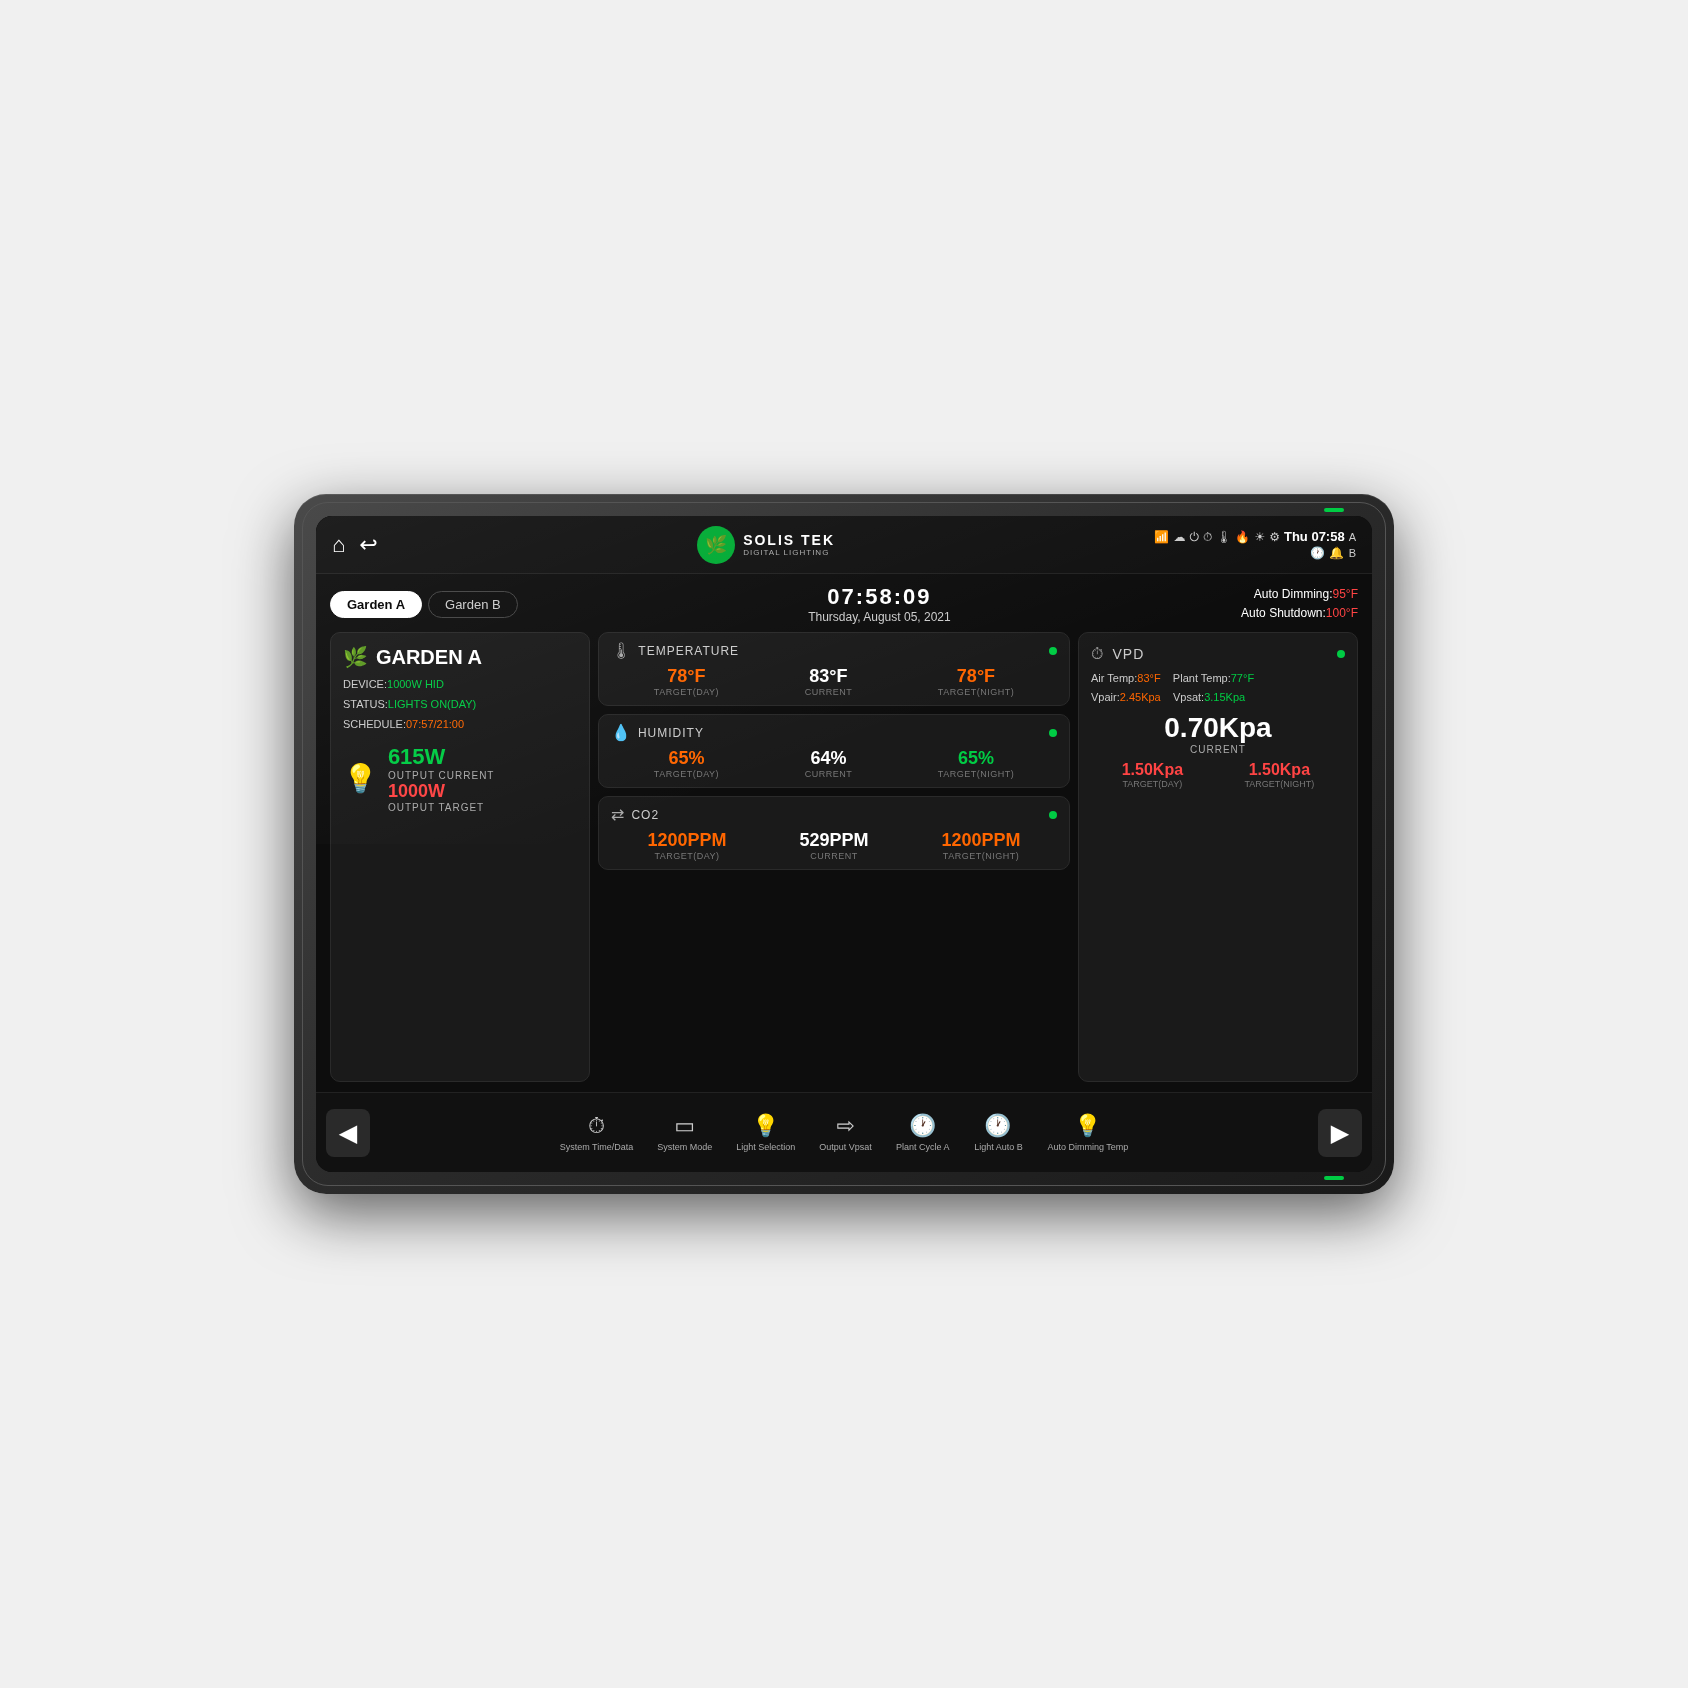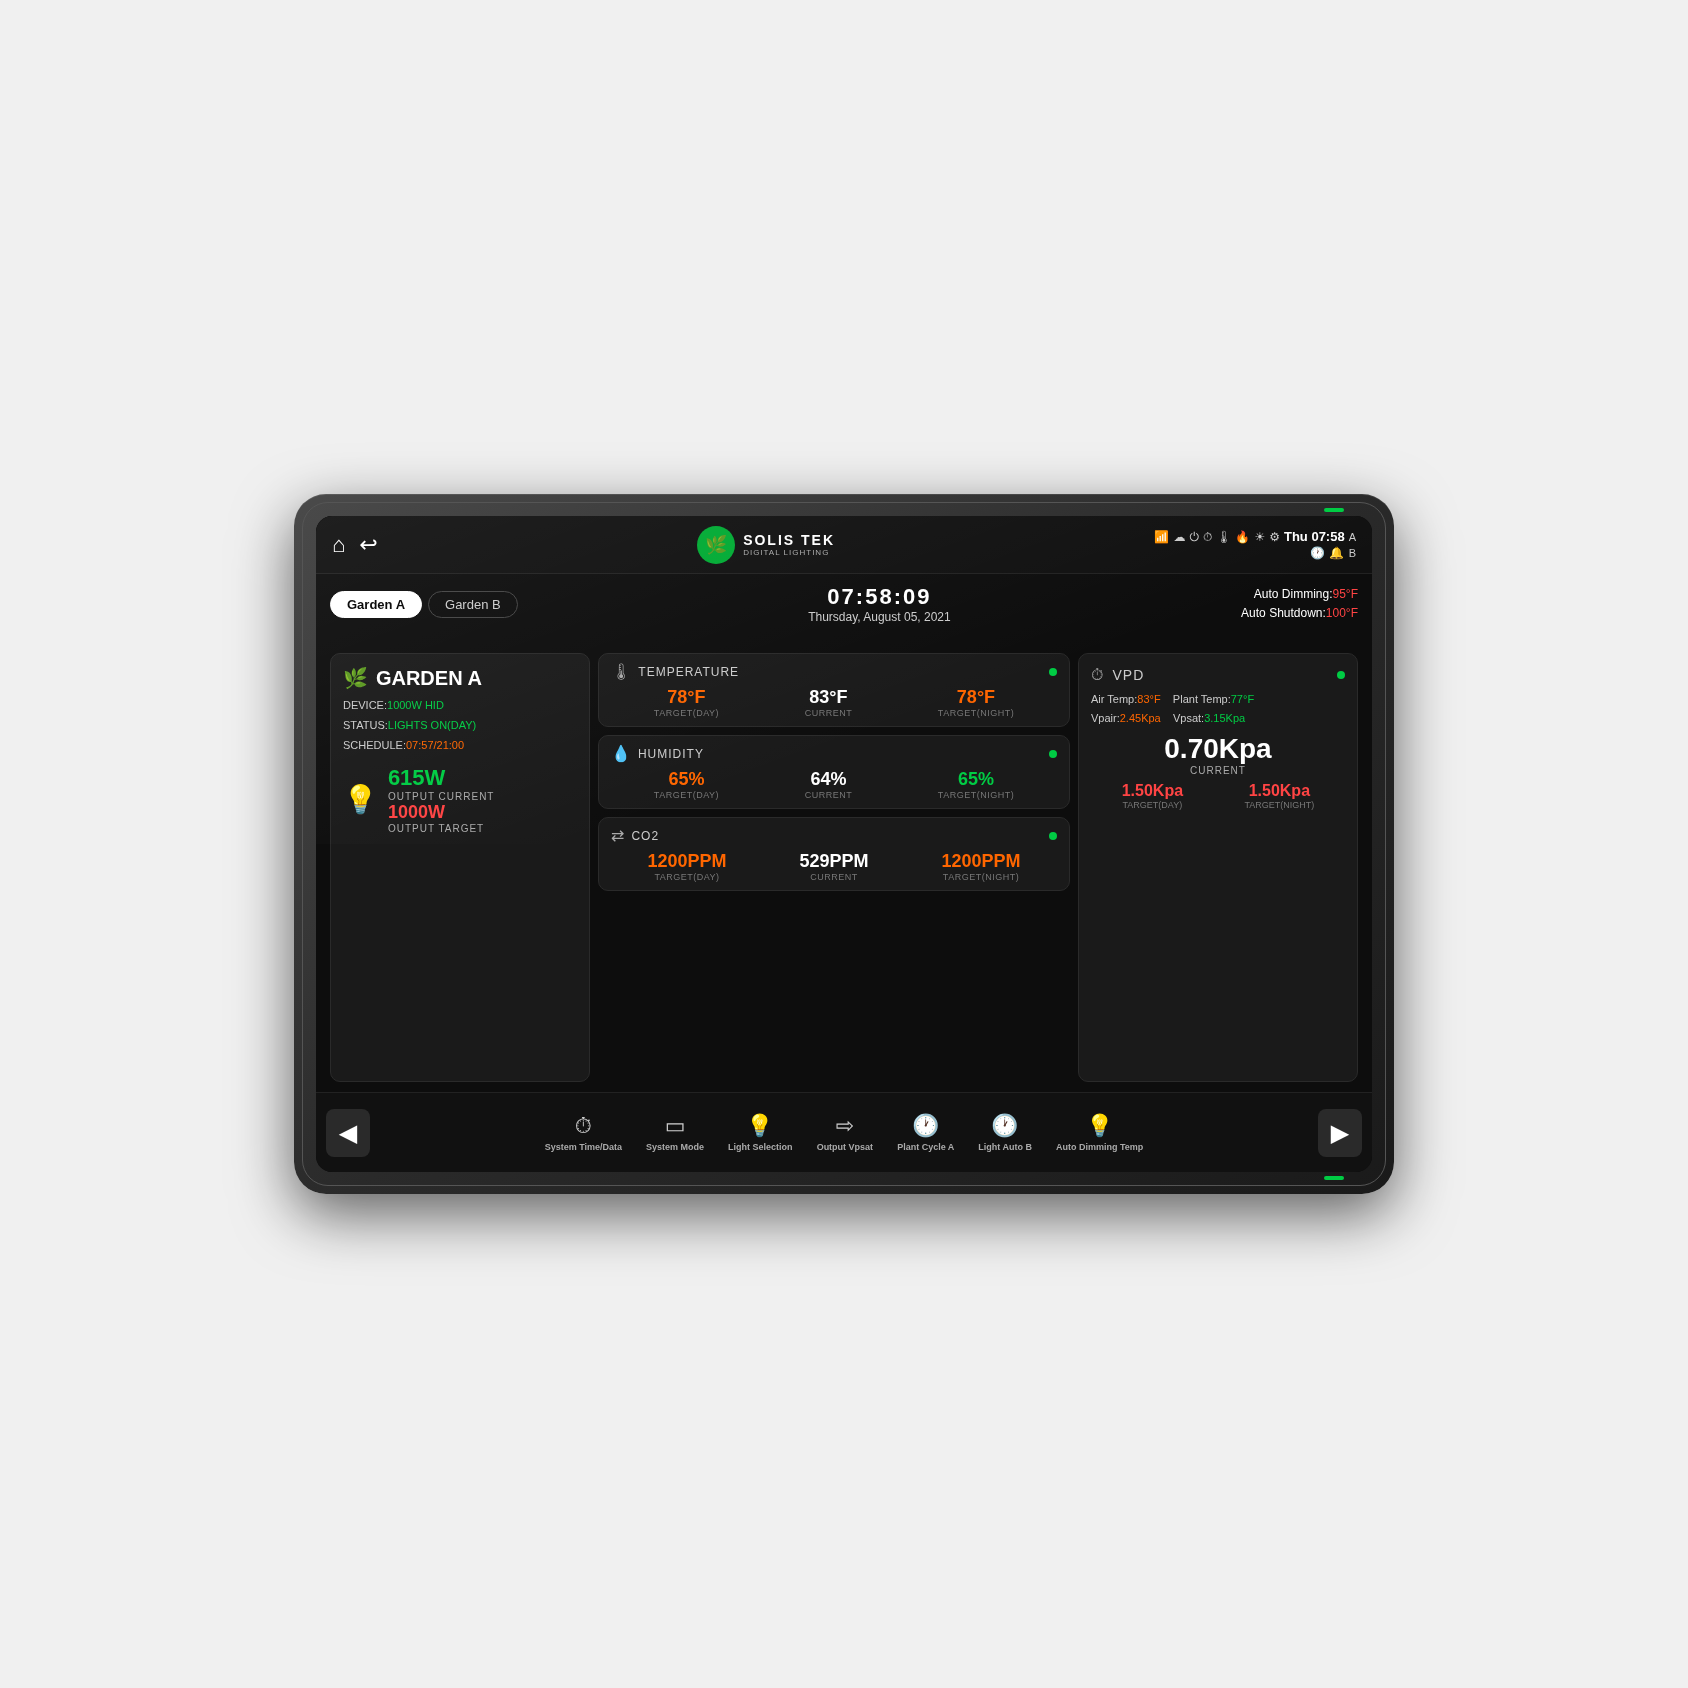--- a/index.html
+++ b/index.html
@@ -221,21 +221,20 @@
     }
 
     .auto-info span.red { color: #ff4444; }
 
     
     .data-grid {
       display: grid;
       grid-template-columns: 260px 1fr 280px;
       gap: 8px;
       flex: 1;
-      margin-top: 21px;
     }
 
     .card {
       background: #1a1a1a;
       border-radius: 10px;
       padding: 12px;
       border: 1px solid #2a2a2a;
     }
 
     
@@ -475,21 +474,20 @@
     .nav-item-icon {
       font-size: 22px;
       color: #ccc;
     }
 
     .nav-item-label {
       font-size: 9px;
       color: #aaa;
       text-align: center;
       white-space: nowrap;
-      font-weight: bold;
     }
 
     .status-icon { font-size: 12px; color: #ccc; }
   </style>
 </head>
 <body>
 
 <div class="device-outer">
   <div class="green-accent-bottom"></div>
 

